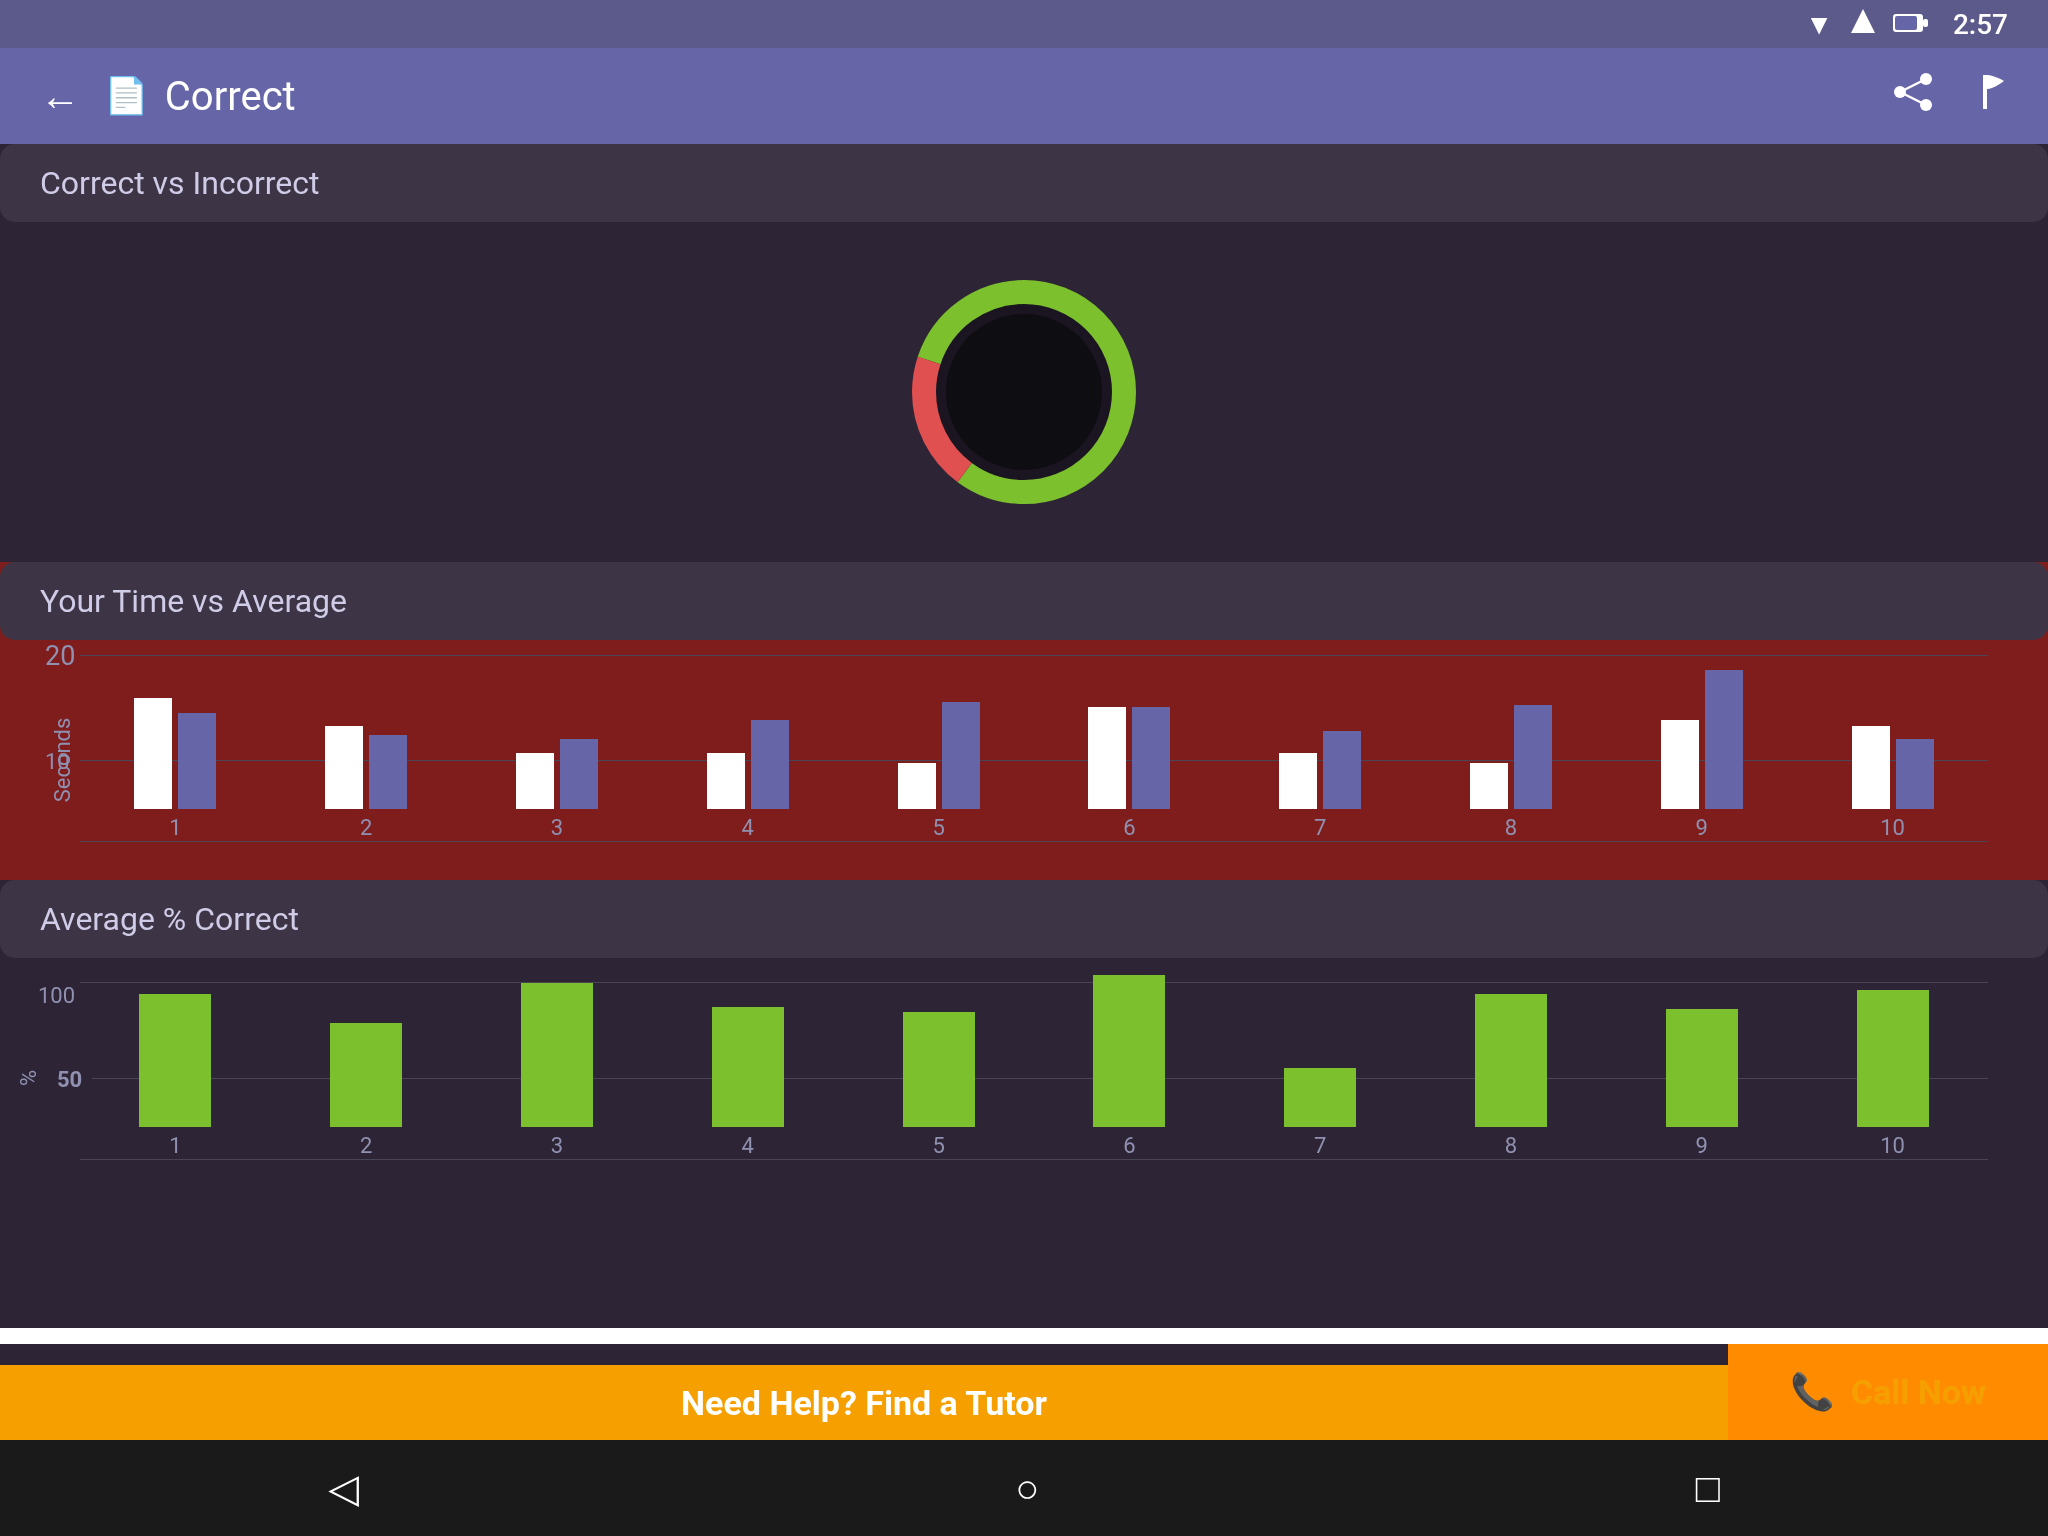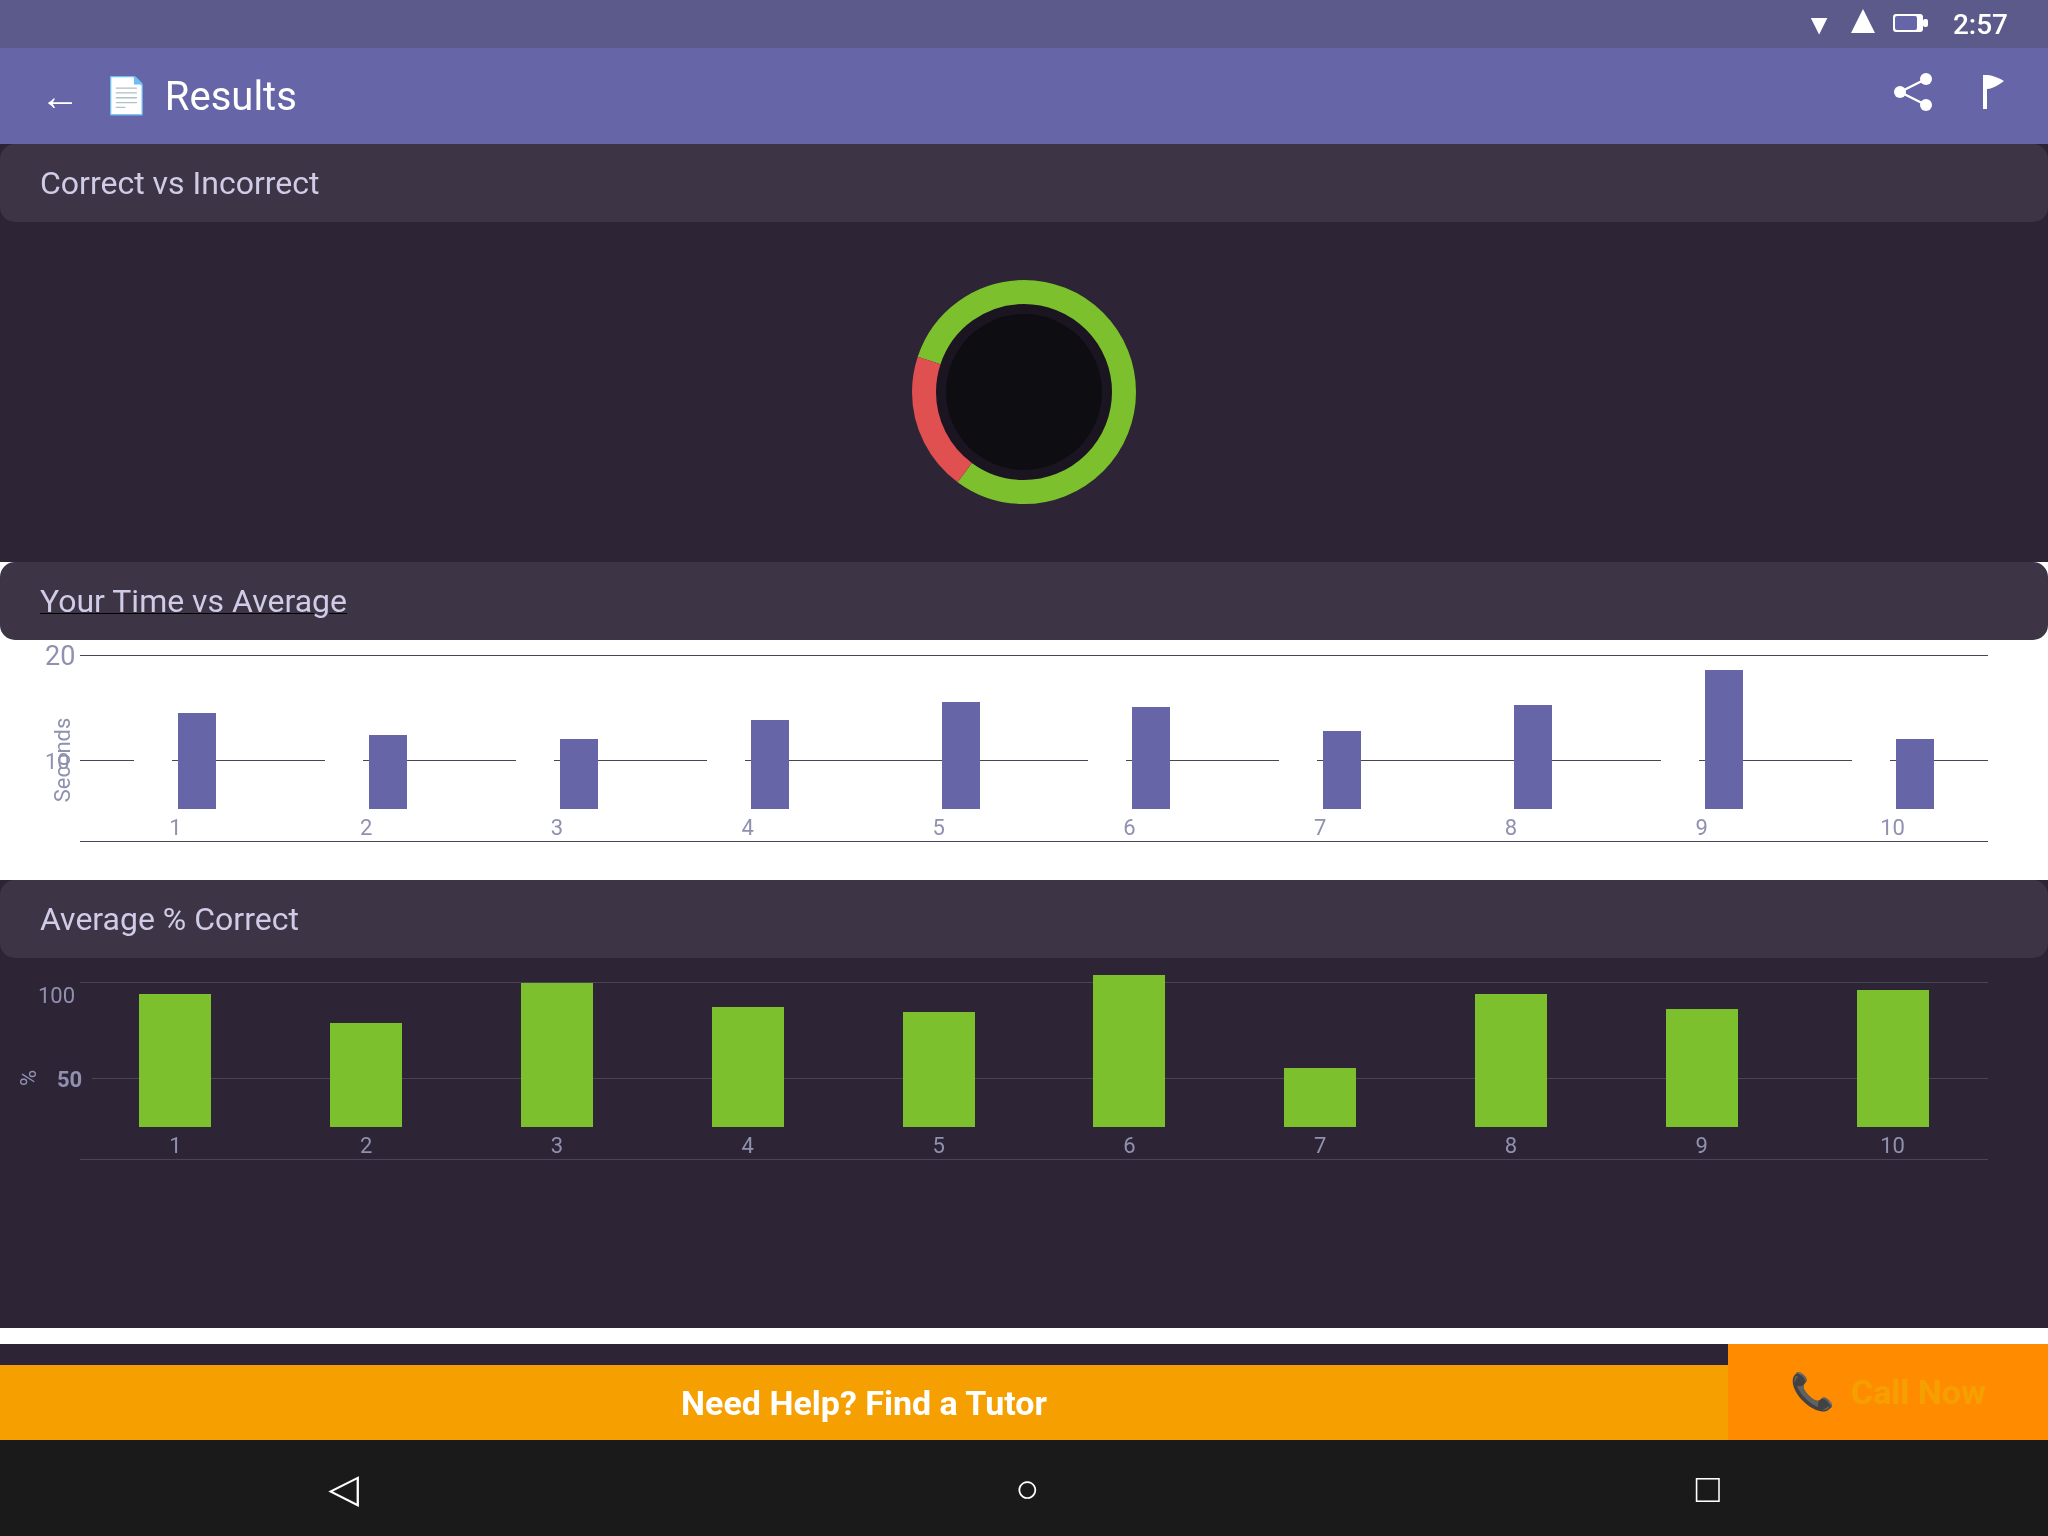--- a/index.html
+++ b/index.html
@@ -198,21 +198,21 @@
         <rect x="2" y="4" width="22" height="14" rx="2" fill="#6665a8"></rect>
       </svg>
     </span>
     <span class="status-time">2:57</span>
   </div>
 </div>
 
 <div class="app-bar">
   <span class="app-bar-back">←</span>
   <span class="app-bar-icon">📄</span>
-  <span class="app-bar-title">Results</span>
+  <span class="app-bar-title">Correct</span>
   <div class="app-bar-actions">
     <span class="app-bar-action">
       <svg width="42" height="42" viewBox="0 0 42 42" fill="white">
         <circle cx="34" cy="8" r="6" fill="white"></circle>
         <circle cx="8" cy="21" r="6" fill="white"></circle>
         <circle cx="34" cy="34" r="6" fill="white"></circle>
         <line x1="34" y1="8" x2="8" y2="21" stroke="white" stroke-width="2.5"></line>
         <line x1="8" y1="21" x2="34" y2="34" stroke="white" stroke-width="2.5"></line>
       </svg>
     </span>
@@ -239,21 +239,21 @@
       <circle cx="130" cy="130" r="100" fill="none" stroke="#7dc02e" stroke-width="24" stroke-dasharray="502.65 125.66" stroke-dashoffset="125.66" transform="rotate(-90 130 130)"></circle>
 
       <circle cx="130" cy="130" r="100" fill="none" stroke="#e05050" stroke-width="24" stroke-dasharray="125.66 502.65" stroke-dashoffset="-376.99" transform="rotate(-90 130 130)"></circle>
 
       <circle cx="130" cy="130" r="78" fill="#0d0d12"></circle>
     </svg>
 
   </div>
 </div>
 
-<div style="background:#ffffff; flex-shrink:0;text-decoration:underline;">
+<div style="background:#7f1d1d; flex-shrink:0;">
   <div class="section-header">
     <span class="section-header-text">Your Time vs Average</span>
   </div>
   <div style="position:relative; height:220px; margin: 10px 60px 10px 80px;">
 
     <div style="position:absolute; left:-60px; top:50%; color:#9090b0; font-size:22px; transform:translateY(-50%) rotate(-90deg); white-space:nowrap;">Seconds</div>
 
     <div style="position:absolute; top:5px; left:0; right:0; border-top:1px solid #4a4555; display:flex; align-items:center;">
       <span style="position:absolute; left:-35px; color:#9090b0; font-size:27px;">20</span>
     </div>

